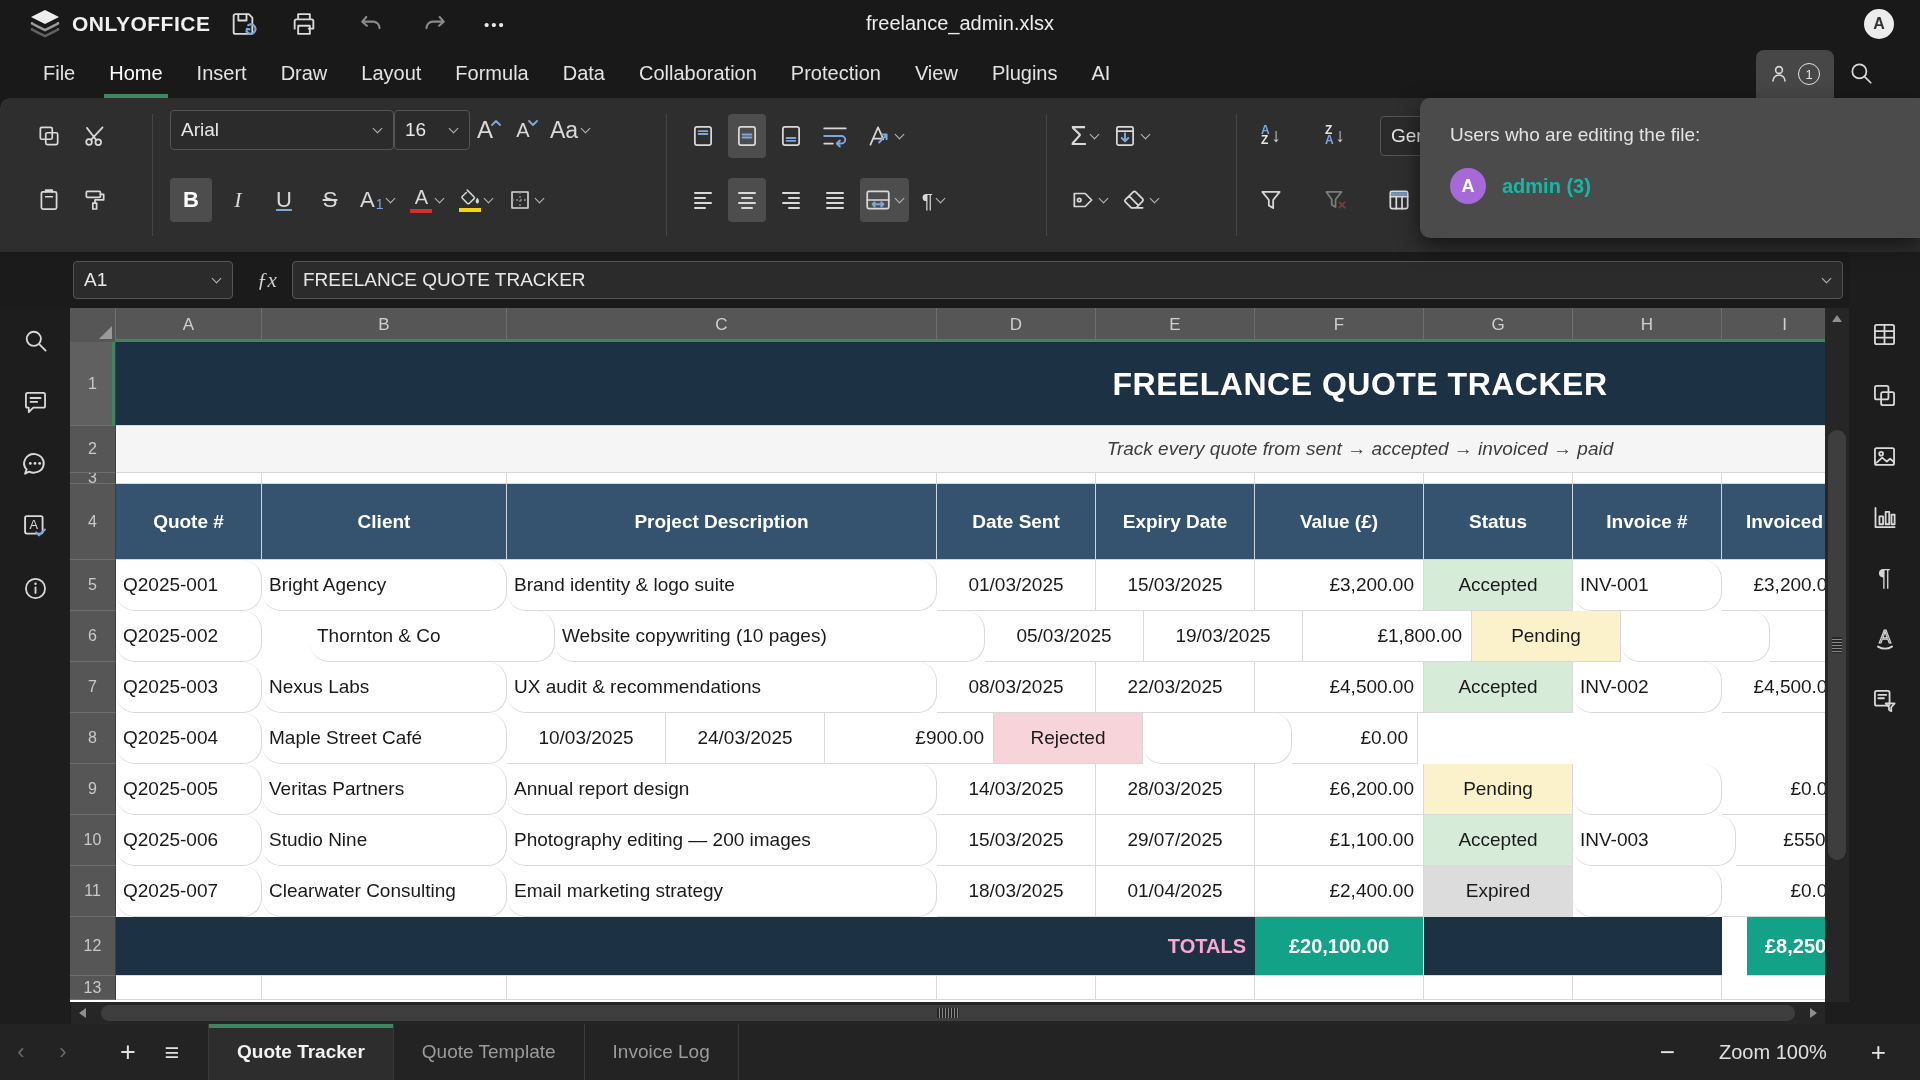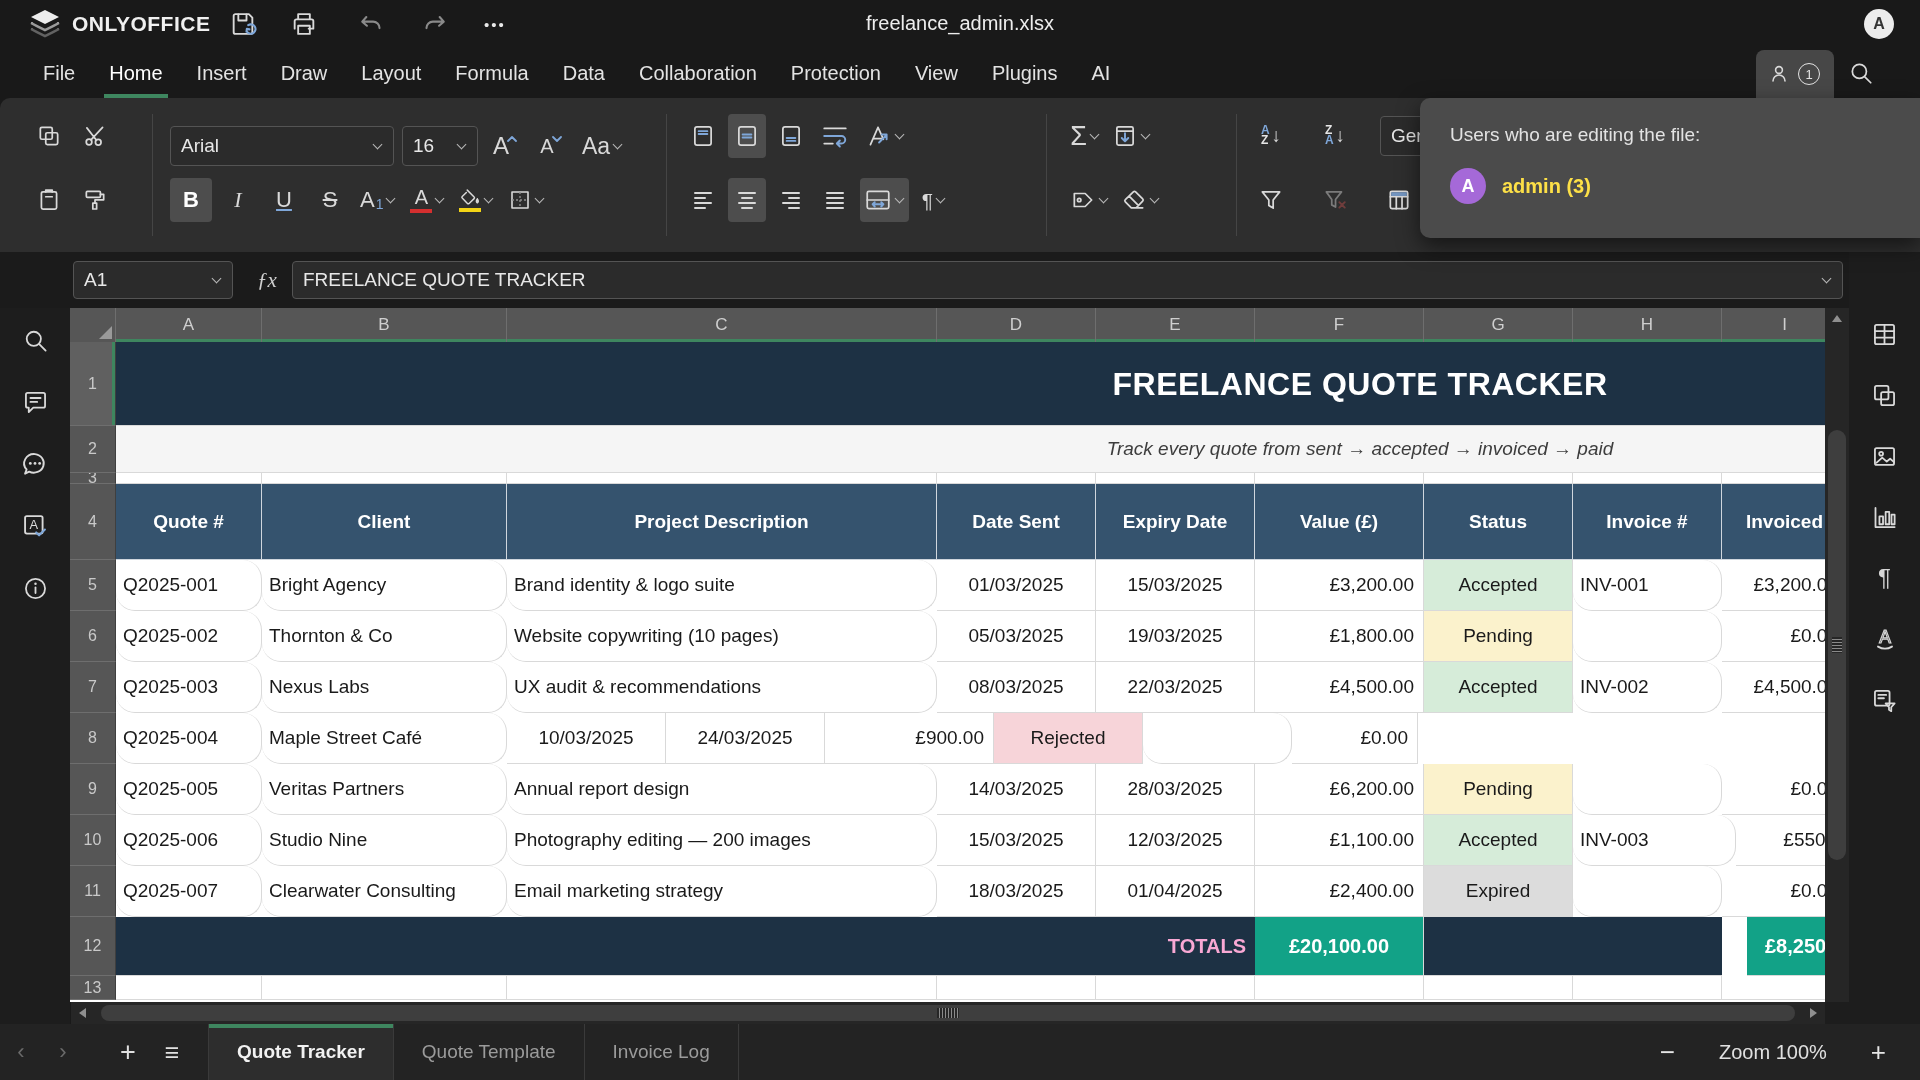--- a/index.html
+++ b/index.html
@@ -103,21 +103,21 @@
   .sheettab.active::before{content:""; position:absolute; left:0; right:0; top:0; height:4px; background:var(--accent);}
   #zoomctl{margin-left:auto; display:flex; align-items:center; gap:44px; padding-right:34px; color:#e0e0e0;}
   #zoomctl .zlabel{font-size:20px;}
   #zoomctl .zbtn{font-size:26px; color:#e6e6e6;}
 
   
   #popup{position:absolute; left:1420px; top:98px; width:500px; height:140px; background:#4b4b4b; border-radius:10px 0 0 10px; box-shadow:0 8px 22px rgba(0,0,0,.55); z-index:60; padding:26px 30px;}
   #popup .ptitle{color:#e3e3e3; font-size:19px;}
   #popup .prow{display:flex; align-items:center; gap:16px; margin-top:22px;}
   #popup .pavatar{width:36px; height:36px; border-radius:50%; background:#a569d8; color:#fff; font-weight:bold; font-size:18px; display:flex; align-items:center; justify-content:center;}
-  #popup .puser{color:#fde047; font-weight:bold; font-size:20px;}
+  #popup .puser{color:#14b8a6; font-weight:bold; font-size:20px;}
 
   svg{display:block;}
   .st{stroke:var(--ink); stroke-width:1.6; fill:none; stroke-linecap:round; stroke-linejoin:round;}
   .stb{stroke:var(--blue); stroke-width:1.8; fill:none; stroke-linecap:round; stroke-linejoin:round;}
 </style>
 </head>
 <body>
 
 <div id="stage">
 
@@ -211,21 +211,21 @@
         </div>
       <div class="rbtn">
           <svg width="26" height="26" viewBox="0 0 24 24">
             <rect class="st" x="4" y="4" width="13" height="5.5" rx="1"></rect>
             <path class="st" d="M17 6.8 h3 v5 h-8 v3 M11 14.8 h2.5 v5.5 h-3.5 v-5.5 Z"></path>
           </svg>
         </div>
     </div>
     <div class="rsep" style="left:152px"></div>
 
-    <div class="rrow" style="left:170px; top:24px; gap:8px">
+    <div class="rrow" style="left:170px; top:8px; ">
       <div class="combo" style="width:224px">
         <span>Arial</span>
           <span class="chev"></span>
       </div>
       <div class="combo" style="width:76px">
         <span>16</span>
           <span class="chev"></span>
       </div>
       <div class="rbtn">
           <span class="glyph" style="font-size:24px">A</span>
@@ -602,21 +602,21 @@
           <div class="c ac" style="width: 159px;">01/03/2025</div>
           <div class="c ac" style="width: 159px;">15/03/2025</div>
           <div class="c ar" style="width: 169px;">£3,200.00</div>
           <div class="c ac" style="width: 149px; background: rgb(214, 236, 217);">Accepted</div>
           <div class="c al" style="width: 149px;">INV-001</div>
           <div class="c ar" style="width: 126px;">£3,200.00</div>
         </div>
         <div class="grow" style="height: 51px;">
           <div class="gut">6</div>
           <div class="c al" style="width: 146px;">Q2025-002</div>
-          <div class="c al" style="width: 245px;">Thornton &amp; Co</div>
+          <div class="c al" style="width: 245px; margin-left: 48px;">Thornton &amp; Co</div>
           <div class="c al" style="width: 430px;">Website copywriting (10 pages)</div>
           <div class="c ac" style="width: 159px;">05/03/2025</div>
           <div class="c ac" style="width: 159px;">19/03/2025</div>
           <div class="c ar" style="width: 169px;">£1,800.00</div>
           <div class="c ac" style="width: 149px; background: rgb(251, 242, 204);">Pending</div>
           <div class="c al" style="width: 149px;"></div>
           <div class="c ar" style="width: 126px;">£0.00</div>
         </div>
         <div class="grow" style="height: 51px;">
           <div class="gut">7</div>
@@ -652,21 +652,21 @@
           <div class="c ac" style="width: 149px; background: rgb(251, 242, 204);">Pending</div>
           <div class="c al" style="width: 149px;"></div>
           <div class="c ar" style="width: 126px;">£0.00</div>
         </div>
         <div class="grow" style="height: 51px;">
           <div class="gut">10</div>
           <div class="c al" style="width: 146px;">Q2025-006</div>
           <div class="c al" style="width: 245px;">Studio Nine</div>
           <div class="c al" style="width: 430px;">Photography editing — 200 images</div>
           <div class="c ac" style="width: 159px;">15/03/2025</div>
-          <div class="c ac" style="width: 159px;">12/03/2025</div>
+          <div class="c ac" style="width: 159px;">29/07/2025</div>
           <div class="c ar" style="width: 169px;">£1,100.00</div>
           <div class="c ac" style="width: 149px; background: rgb(214, 236, 217);">Accepted</div>
           <div class="c al" style="width: 163px;">INV-003</div>
           <div class="c ar" style="width: 126px;">£550.00</div>
         </div>
         <div class="grow" style="height: 51px;">
           <div class="gut">11</div>
           <div class="c al" style="width: 146px;">Q2025-007</div>
           <div class="c al" style="width: 245px;">Clearwater Consulting</div>
           <div class="c al" style="width: 430px;">Email marketing strategy</div>

